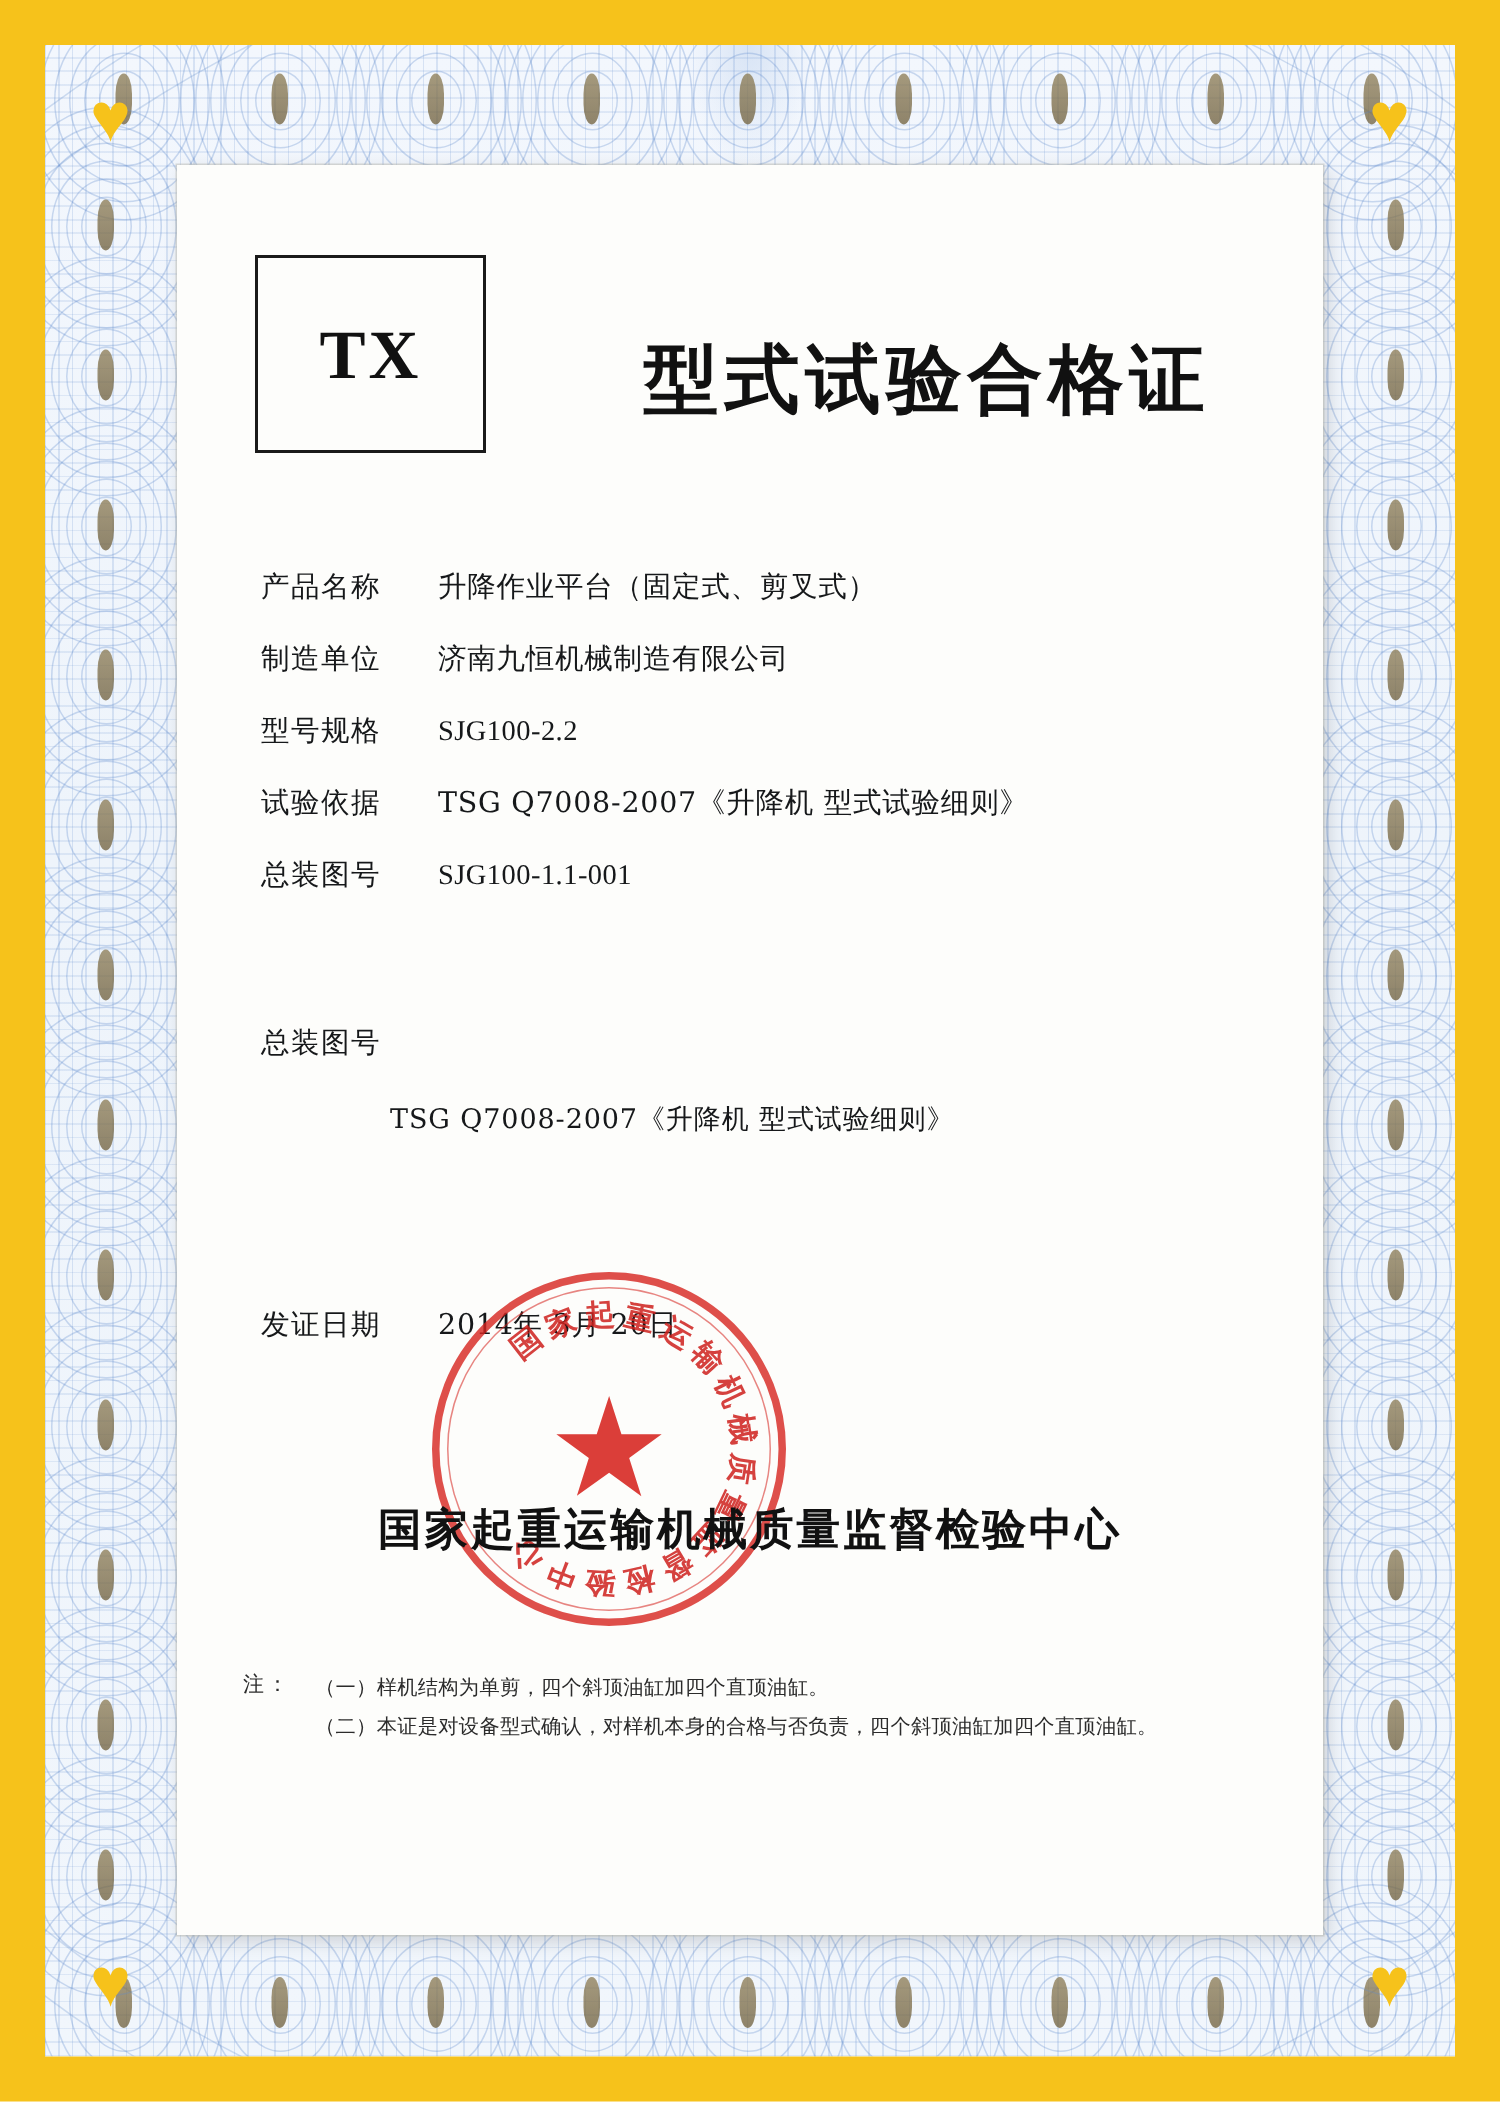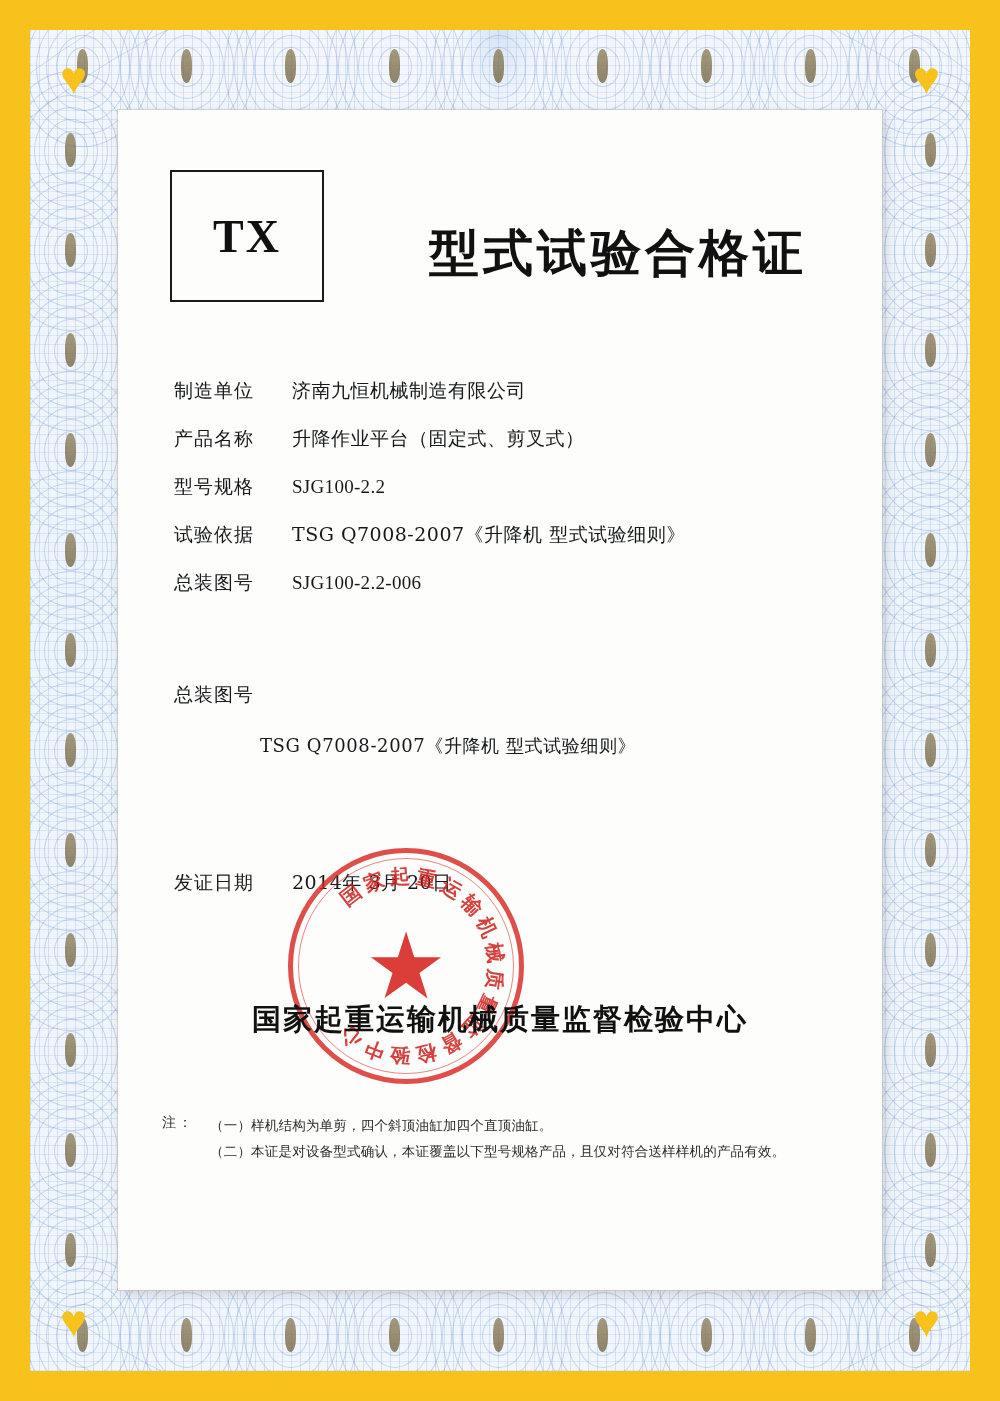--- a/index.html
+++ b/index.html
@@ -606,38 +606,38 @@
   <div class="heart br">♥</div>
 
   <div class="card">
 
     <div class="tx-box">TX</div>
 
     <div class="title-big">型式试验合格证</div>
 
     <div class="fields">
       <div class="field-row">
+        <div class="field-label">产品名称</div>
+        <div class="field-value">升降作业平台（固定式、剪叉式）</div>
+      </div>
+      <div class="field-row">
         <div class="field-label">制造单位</div>
         <div class="field-value">济南九恒机械制造有限公司</div>
-      </div>
-      <div class="field-row">
-        <div class="field-label">产品名称</div>
-        <div class="field-value">升降作业平台（固定式、剪叉式）</div>
       </div>
       <div class="field-row">
         <div class="field-label">型号规格</div>
         <div class="field-value latin">SJG100-2.2</div>
       </div>
       <div class="field-row">
         <div class="field-label">试验依据</div>
         <div class="field-value">TSG Q7008-2007《升降机 型式试验细则》</div>
       </div>
       <div class="field-row">
         <div class="field-label">总装图号</div>
-        <div class="field-value latin">SJG100-2.2-006</div>
+        <div class="field-value latin">SJG100-1.1-001</div>
       </div>
     </div>
 
     <div class="scope">
       <div class="field-row">
         <div class="field-label">总装图号</div>
       </div>
       <div class="scope-line">TSG Q7008-2007《升降机 型式试验细则》</div>
     </div>
 
@@ -669,18 +669,18 @@
           <div class="stamp-char" style="transform: translate(-55.4px, 70.9px) rotate(218deg);">心</div>
         </div>
     </div>
 
     <div class="issuer">国家起重运输机械质量监督检验中心</div>
 
     <div class="notes">
       <div class="notes-label">注：</div>
       <div class="notes-list">
         <div class="note-item">（一）样机结构为单剪，四个斜顶油缸加四个直顶油缸。</div>
-        <div class="note-item">（二）本证是对设备型式确认，本证覆盖以下型号规格产品，且仅对符合送样样机的产品有效。</div>
+        <div class="note-item">（二）本证是对设备型式确认，对样机本身的合格与否负责，四个斜顶油缸加四个直顶油缸。</div>
       </div>
     </div>
 
   </div>
 </div>
 
 </body></html>

